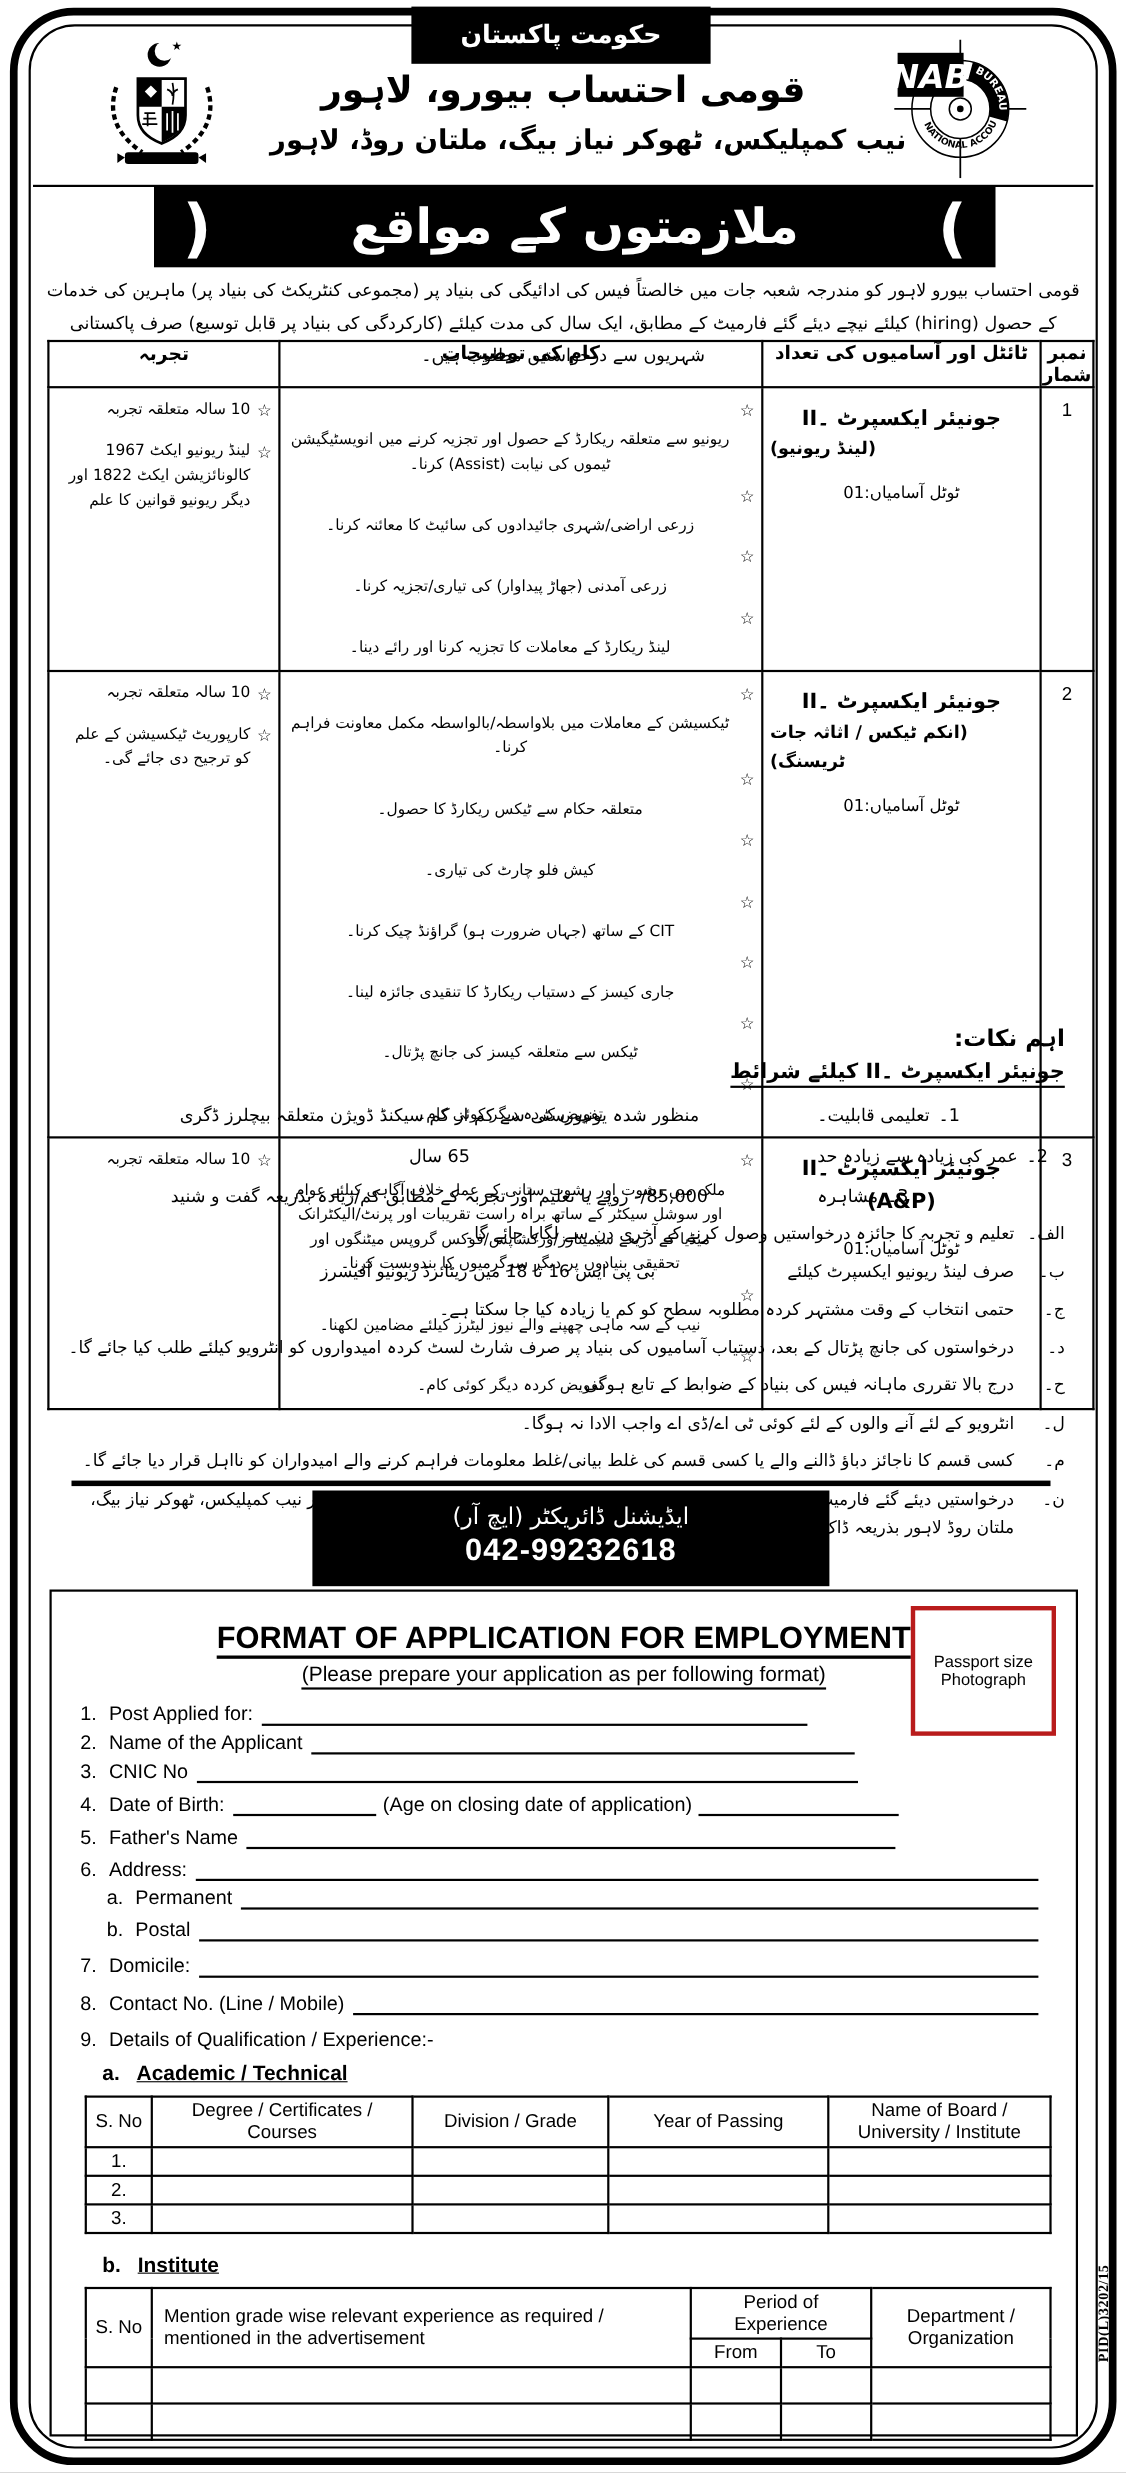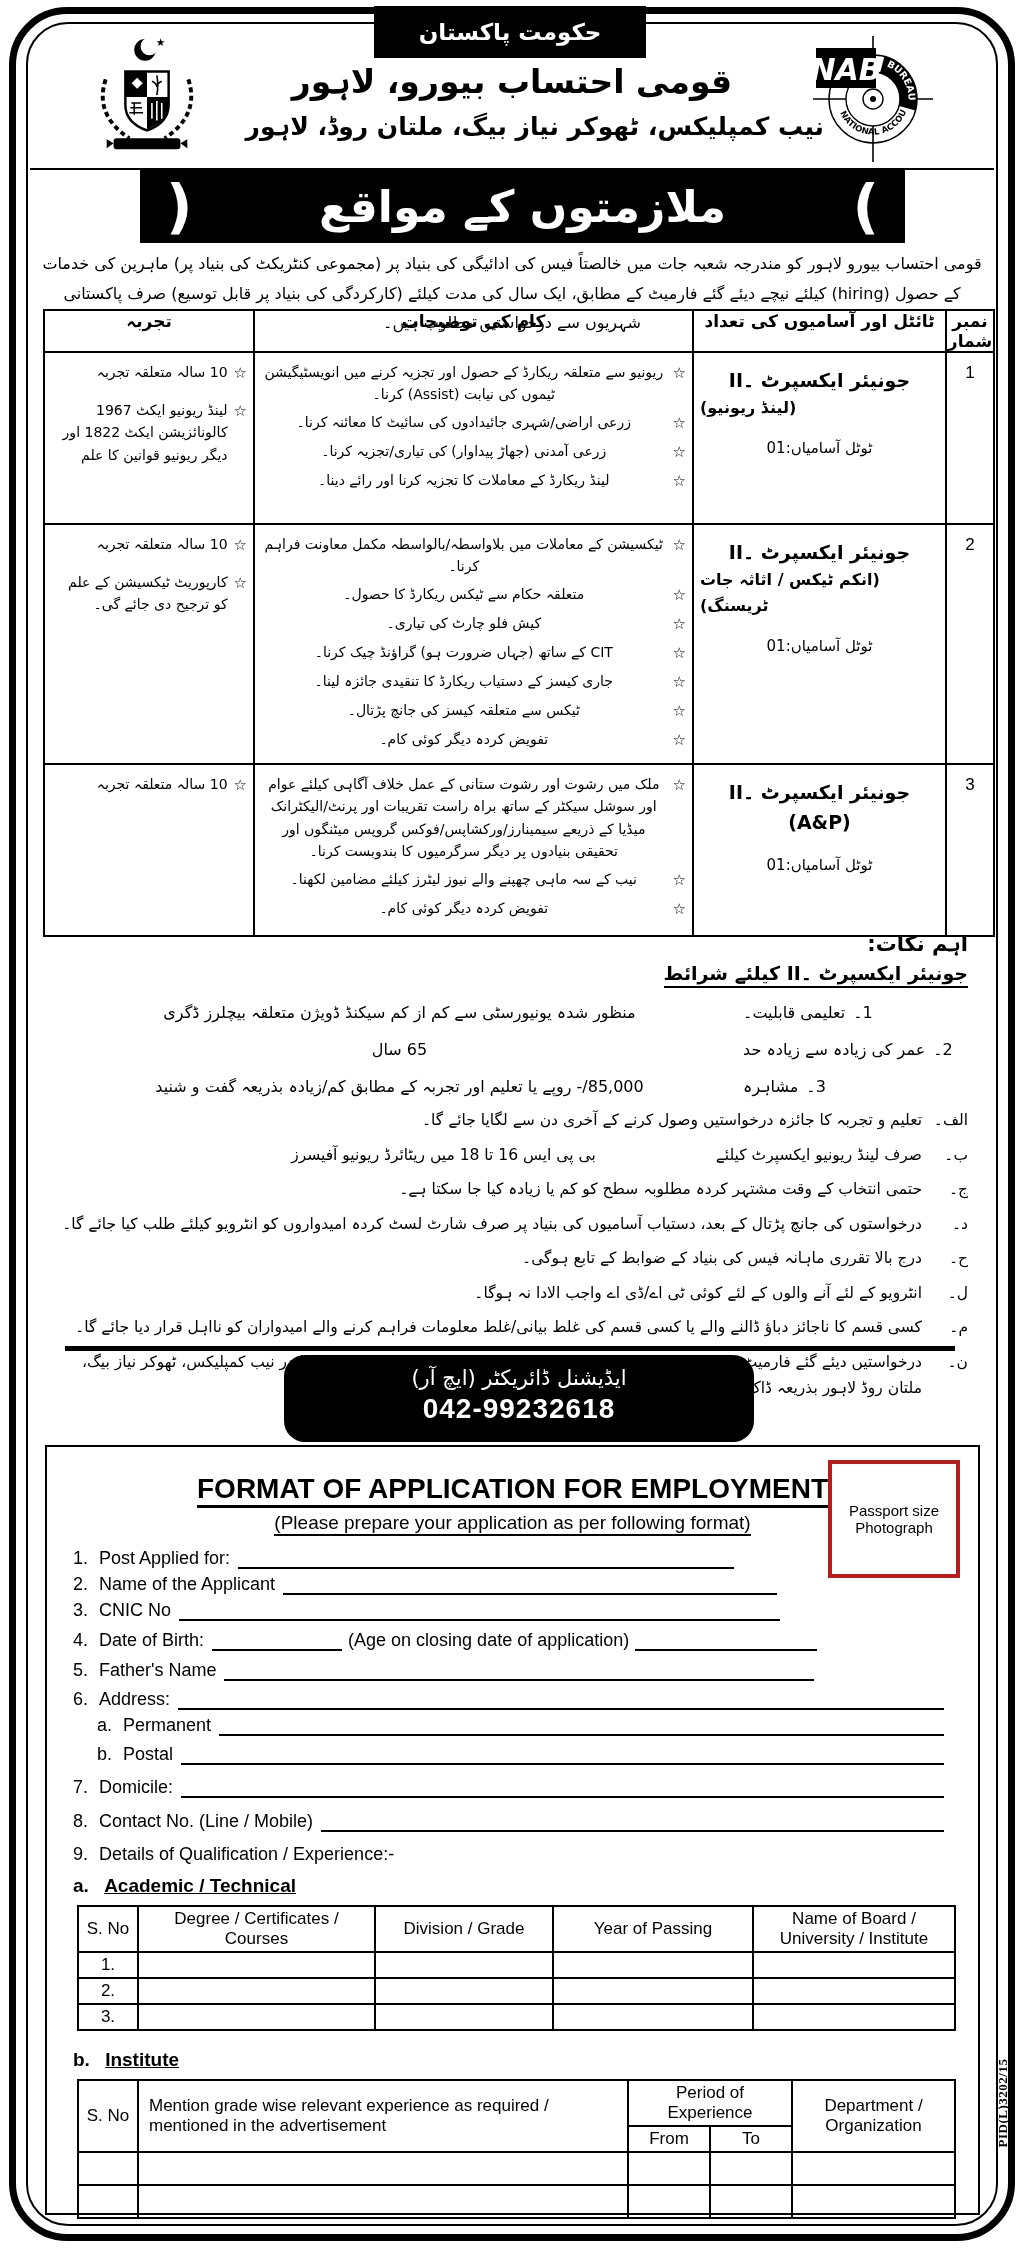--- a/index.html
+++ b/index.html
@@ -33,62 +33,62 @@
   .jobs th,.jobs td{border:2px solid #000;vertical-align:top;padding:4px 6px;box-sizing:border-box;}
   .jobs th{font-size:17px;font-weight:bold;text-align:center;height:34px;padding:0;}
   .col-serial{width:48px;} .col-title{width:253px;} .col-tasks{width:439px;} .col-exp{width:210px;}
   .jobs td.serial{text-align:center;font-size:17px;font-family:"Liberation Sans",sans-serif;padding-top:10px;}
   .job-title{font-size:19px;font-weight:bold;text-align:center;margin-top:8px;line-height:1.6;}
   .job-sub{font-size:16px;font-weight:bold;text-align:left;line-height:1.6;}
   .job-total{font-size:15px;text-align:center;margin-top:18px;}
   ul.tasklist,ul.explist{list-style:none;margin:4px 0 0 0;padding:0;}
   ul.tasklist li,ul.explist li{display:flex;direction:rtl;margin-bottom:5px;font-size:14px;line-height:1.6;}
   ul.tasklist li .star,ul.explist li .star{margin-left:6px;font-size:15px;flex:0 0 auto;}
-  ul.tasklist li .t{flex:1;text-align:center;}
+  ul.tasklist li .t{flex:1;text-align:center;margin-top:28px;}
   ul.explist li .t{flex:1;text-align:right;}
   ul.explist li{margin-bottom:14px;}
 
   
   .notes{position:absolute;top:932px;left:56px;width:912px;}
   .notes-heading{text-align:right;font-size:21px;font-weight:bold;}
   .notes-subheading{text-align:right;font-size:19px;font-weight:bold;margin-top:6px;}
   .notes-subheading span{display:inline-block;border-bottom:2px solid #000;padding-bottom:2px;}
   .nrow{display:flex;direction:rtl;margin-top:13px;font-size:16px;line-height:1.5;}
   .nlab{flex:0 0 225px;text-align:left;}
   .nlab .nnum{margin-left:8px;}
   .nval{flex:1;text-align:center;}
   .lrow{display:flex;direction:rtl;margin-top:9px;font-size:15.5px;line-height:1.65;}
   .lnum{flex:0 0 46px;text-align:right;}
   .ltext{flex:1;text-align:right;}
   .ltext .gap{display:inline-block;width:120px;}
 
   
   .contact-rule{position:absolute;top:1346px;left:65px;width:890px;height:5px;background:#000;}
-  .contact-box{position:absolute;top:1355px;left:284px;width:470px;height:87px;background:#000;color:#fff;text-align:center;border-radius:21px;}
+  .contact-box{position:absolute;top:1355px;left:284px;width:470px;height:87px;background:#000;color:#fff;text-align:center;}
   .contact-title{font-size:21px;margin-top:11px;}
   .contact-phone{font-size:28px;font-weight:bold;letter-spacing:1px;margin-top:3px;font-family:"Liberation Sans",sans-serif;}
 
   
   .form-box{position:absolute;top:1445px;left:45px;width:935px;height:770px;border:2px solid #000;box-sizing:border-box;
             font-family:"Liberation Sans",sans-serif;}
   .photo-box{position:absolute;top:13px;right:18px;width:132px;height:118px;border:4px solid #b91c1c;
              display:flex;align-items:center;justify-content:center;text-align:center;font-size:15px;padding:0 16px;box-sizing:border-box;}
   .form-title{margin-top:26px;text-align:center;font-size:28px;font-weight:bold;}
   .form-title span{border-bottom:3px solid #000;padding-bottom:1px;}
   .form-subtitle{text-align:center;font-size:19px;margin-top:7px;}
   .form-subtitle span{border-bottom:2px solid #000;padding-bottom:1px;}
   .fields{margin:14px 26px 0 26px;font-size:18px;}
   .fline{display:flex;align-items:flex-end;margin-top:5px;}
   .fnum{flex:0 0 26px;}
   .flabel{white-space:nowrap;margin-right:8px;}
   .blank{flex:1;border-bottom:2px solid #000;height:15px;}
   .blank.fixed{flex:0 0 auto;}
   .sub-indent{margin-left:24px;}
   .mid-label{margin:0 6px;white-space:nowrap;}
-  .section-label{margin:10px 26px 0 26px;font-size:19px;font-weight:bold;}
+  .section-label{margin:10px 26px 0 46px;font-size:19px;font-weight:bold;}
   .section-label .ul{text-decoration:underline;margin-left:10px;}
   table.ftable{border-collapse:collapse;margin:8px 28px 0 30px;width:877px;table-layout:fixed;font-size:17px;}
   table.ftable th,table.ftable td{border:2px solid #000;text-align:center;font-weight:normal;padding:2px 4px;box-sizing:border-box;}
   table.ftable th{height:22px;}
   .acad-row td{height:26px;}
   .exp-desc{text-align:left !important;padding-left:10px !important;}
   .exp-row td{height:33px;}
 
   .pid{position:absolute;left:933px;top:2095px;width:140px;text-align:center;transform:rotate(-90deg);
        font-family:"Liberation Serif",serif;font-weight:bold;font-size:13px;letter-spacing:0.5px;}

